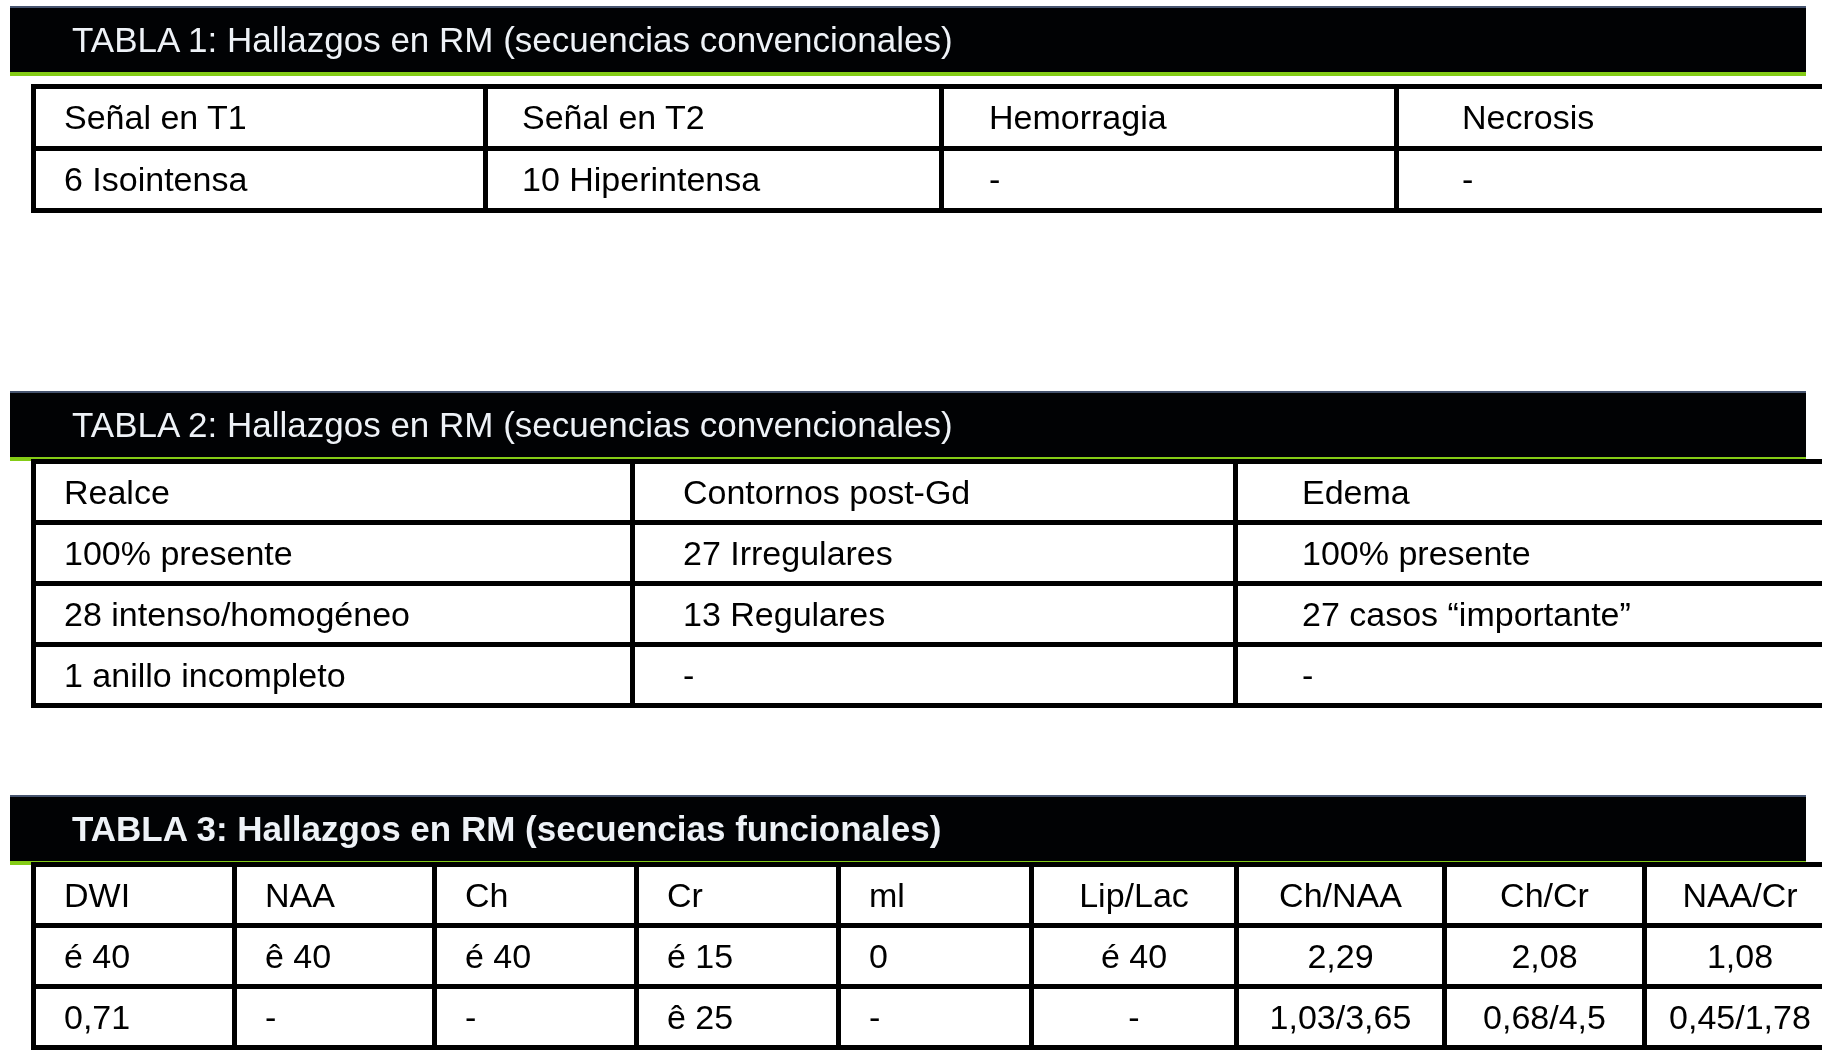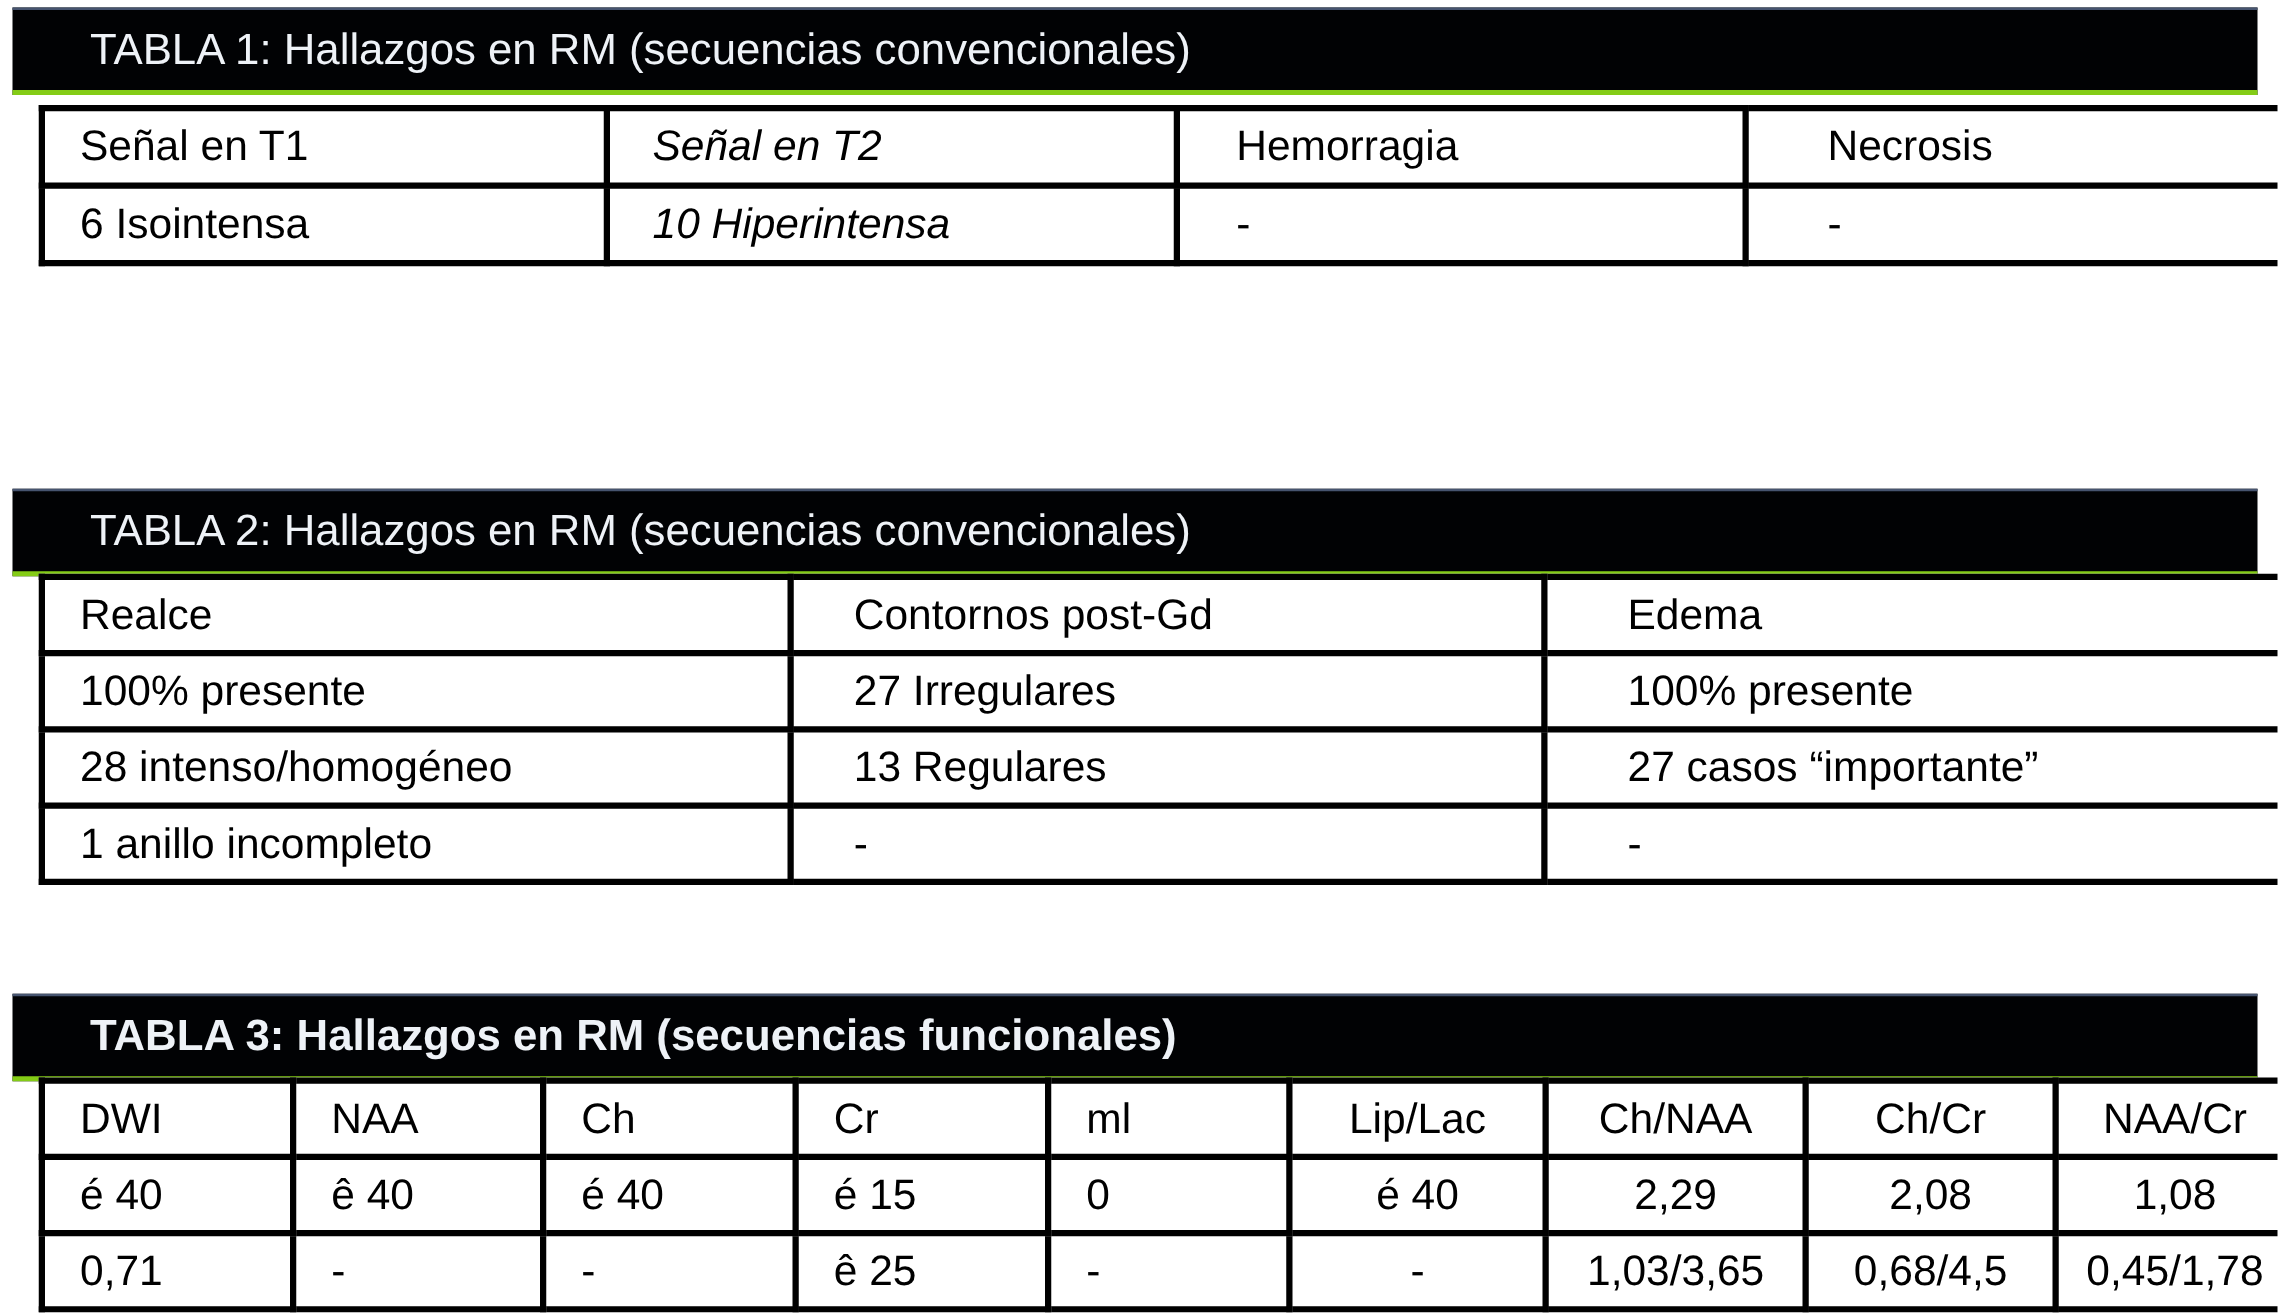--- a/index.html
+++ b/index.html
@@ -60,21 +60,21 @@
     box-sizing: border-box;
   }
   .t1 { top: 84px; }
   .t1 tr { height: 62px; }
   .t2 { top: 459px; }
   .t2 tr { height: 61px; }
   .t3 { top: 862px; }
   .t3 tr { height: 61px; }
 
   
-  .t1 td.c2 { padding-left: 34px; font-style: italic; }
+  .t1 td.c2 { padding-left: 34px; }
   .t1 td.c3 { padding-left: 45px; }
   .t1 td.c4 { padding-left: 63px; }
   .t2 td.c2 { padding-left: 48px; }
   .t2 td.c3 { padding-left: 64px; }
   .t3 td.ctr { text-align: center; padding-left: 4px; padding-right: 4px; }
 </style>
 </head>
 <body>
 
 <div class="title-bar bar1">

